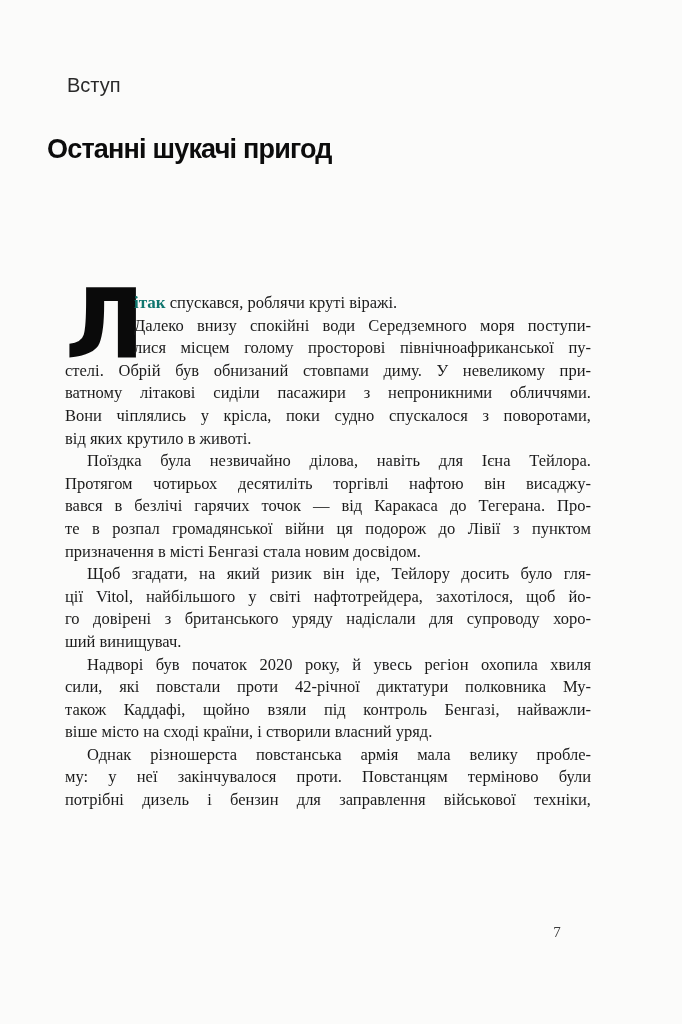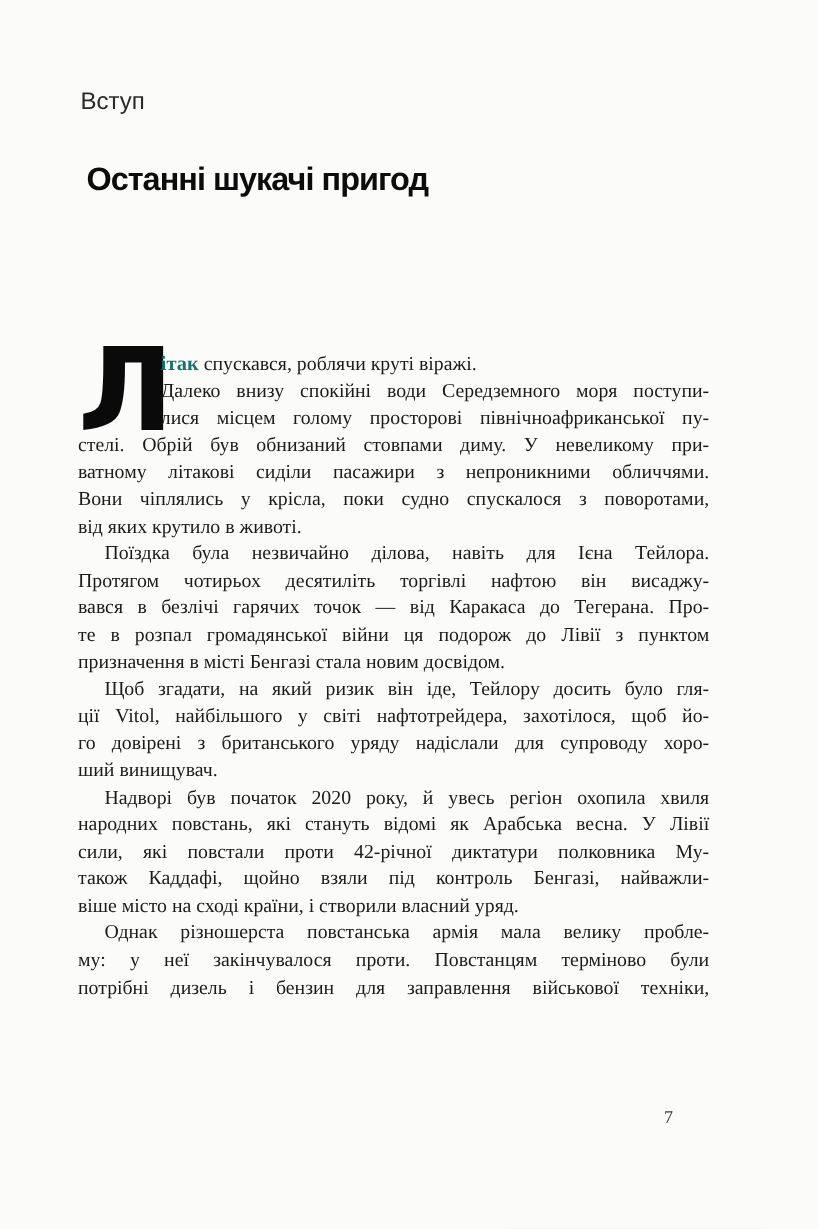--- a/index.html
+++ b/index.html
@@ -11,21 +11,21 @@
     color: #1b1b1b;
     overflow: hidden;
   }
   .kicker {
     position: absolute; left: 67px; top: 73px;
     font-family: "Liberation Sans", sans-serif;
     font-size: 20px; line-height: 1.2;
     font-weight: 400; color: #2a2a2a;
   }
   .title {
-    position: absolute; left: 72px; top: 133px; margin: 0;
+    position: absolute; left: 47px; top: 133px; margin: 0;
     font-family: "Liberation Sans", sans-serif;
     font-weight: 700; font-size: 27px; line-height: 1.2;
     letter-spacing: -0.8px; color: #0c0c0c;
   }
   .body {
     position: absolute; left: 65px; top: 292px; width: 526px;
     font-size: 16.5px; line-height: 22.6px;
   }
   .line { text-align: justify; text-align-last: justify; }
   .line.para-end { text-align-last: left; }
@@ -64,21 +64,20 @@
       <div class="line indent">Поїздка була незвичайно ділова, навіть для Ієна Тейлора.</div>
       <div class="line">Протягом чотирьох десятиліть торгівлі нафтою він висаджу-</div>
       <div class="line">вався в безлічі гарячих точок — від Каракаса до Тегерана. Про-</div>
       <div class="line">те в розпал громадянської війни ця подорож до Лівії з пунктом</div>
       <div class="line para-end">призначення в місті Бенгазі стала новим досвідом.</div>
       <div class="line indent">Щоб згадати, на який ризик він іде, Тейлору досить було гля-</div>
       <div class="line">ції Vitol, найбільшого у світі нафтотрейдера, захотілося, щоб йо-</div>
       <div class="line">го довірені з британського уряду надіслали для супроводу хоро-</div>
       <div class="line para-end">ший винищувач.</div>
       <div class="line indent">Надворі був початок 2020 року, й увесь регіон охопила хвиля</div>
-      <div class="line">народних повстань, які стануть відомі як Арабська весна. У Лівії</div>
       <div class="line">сили, які повстали проти 42-річної диктатури полковника Му-</div>
       <div class="line">також Каддафі, щойно взяли під контроль Бенгазі, найважли-</div>
       <div class="line para-end">віше місто на сході країни, і створили власний уряд.</div>
       <div class="line indent">Однак різношерста повстанська армія мала велику пробле-</div>
       <div class="line">му: у неї закінчувалося проти. Повстанцям терміново були</div>
       <div class="line">потрібні дизель і бензин для заправлення військової техніки,</div>
     </div>
   <div class="pageno">7</div>
 </div>
 

